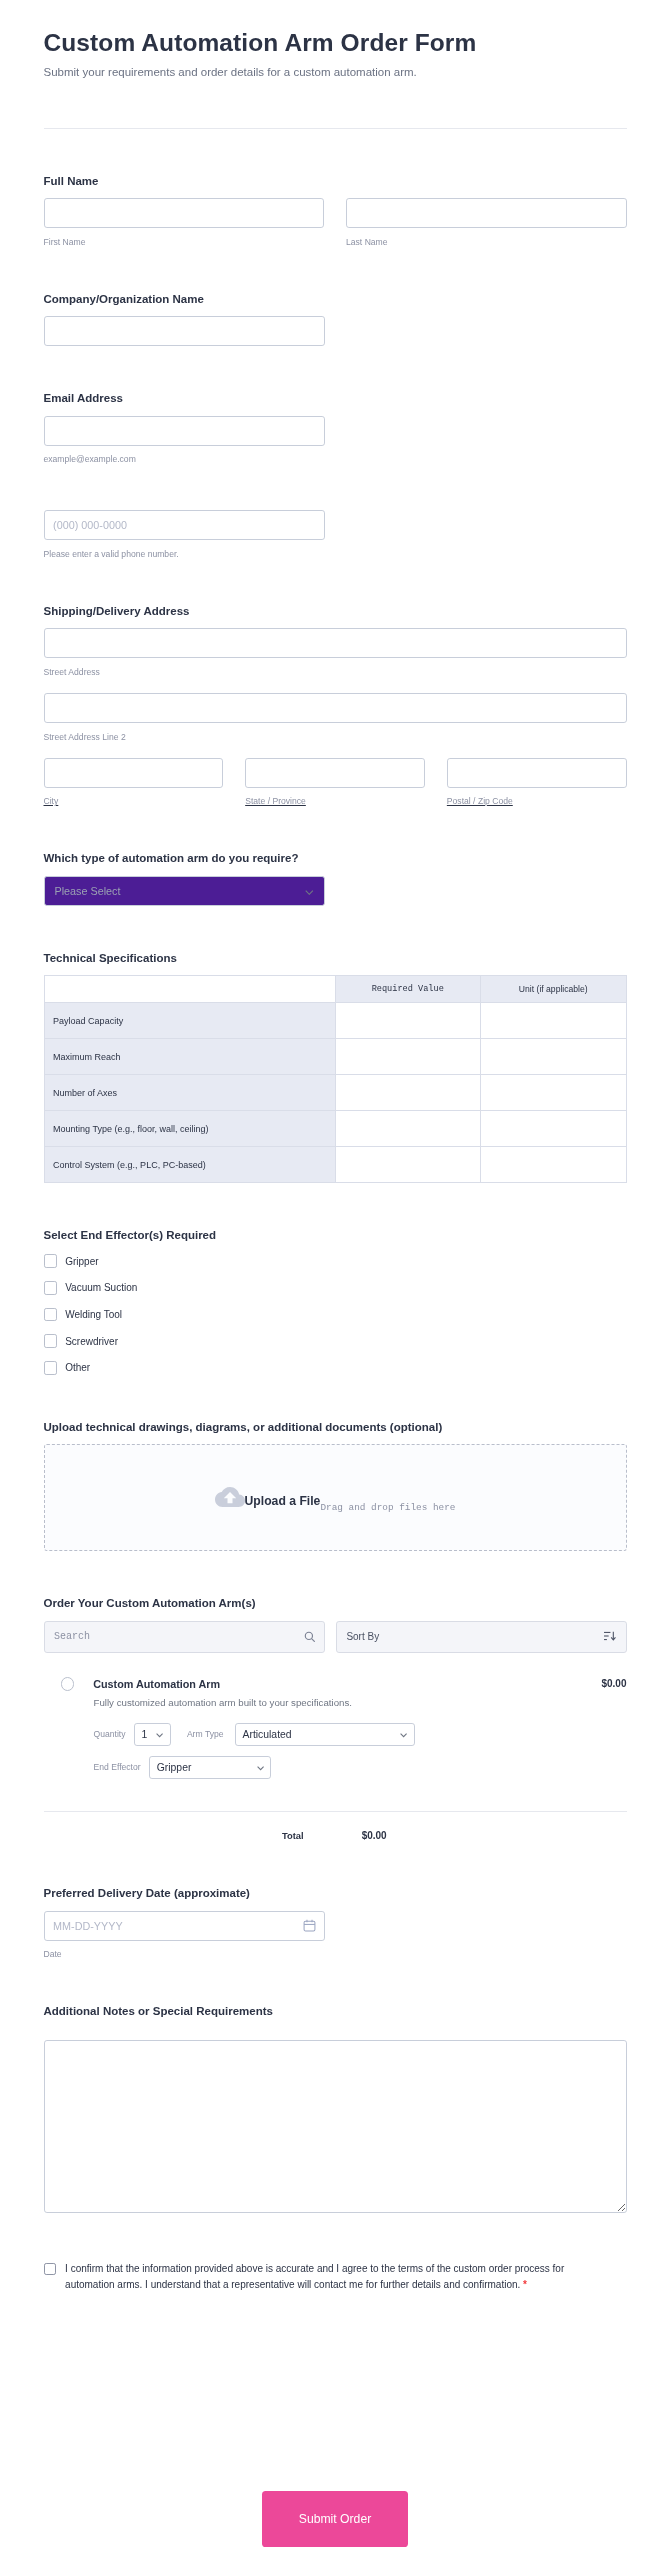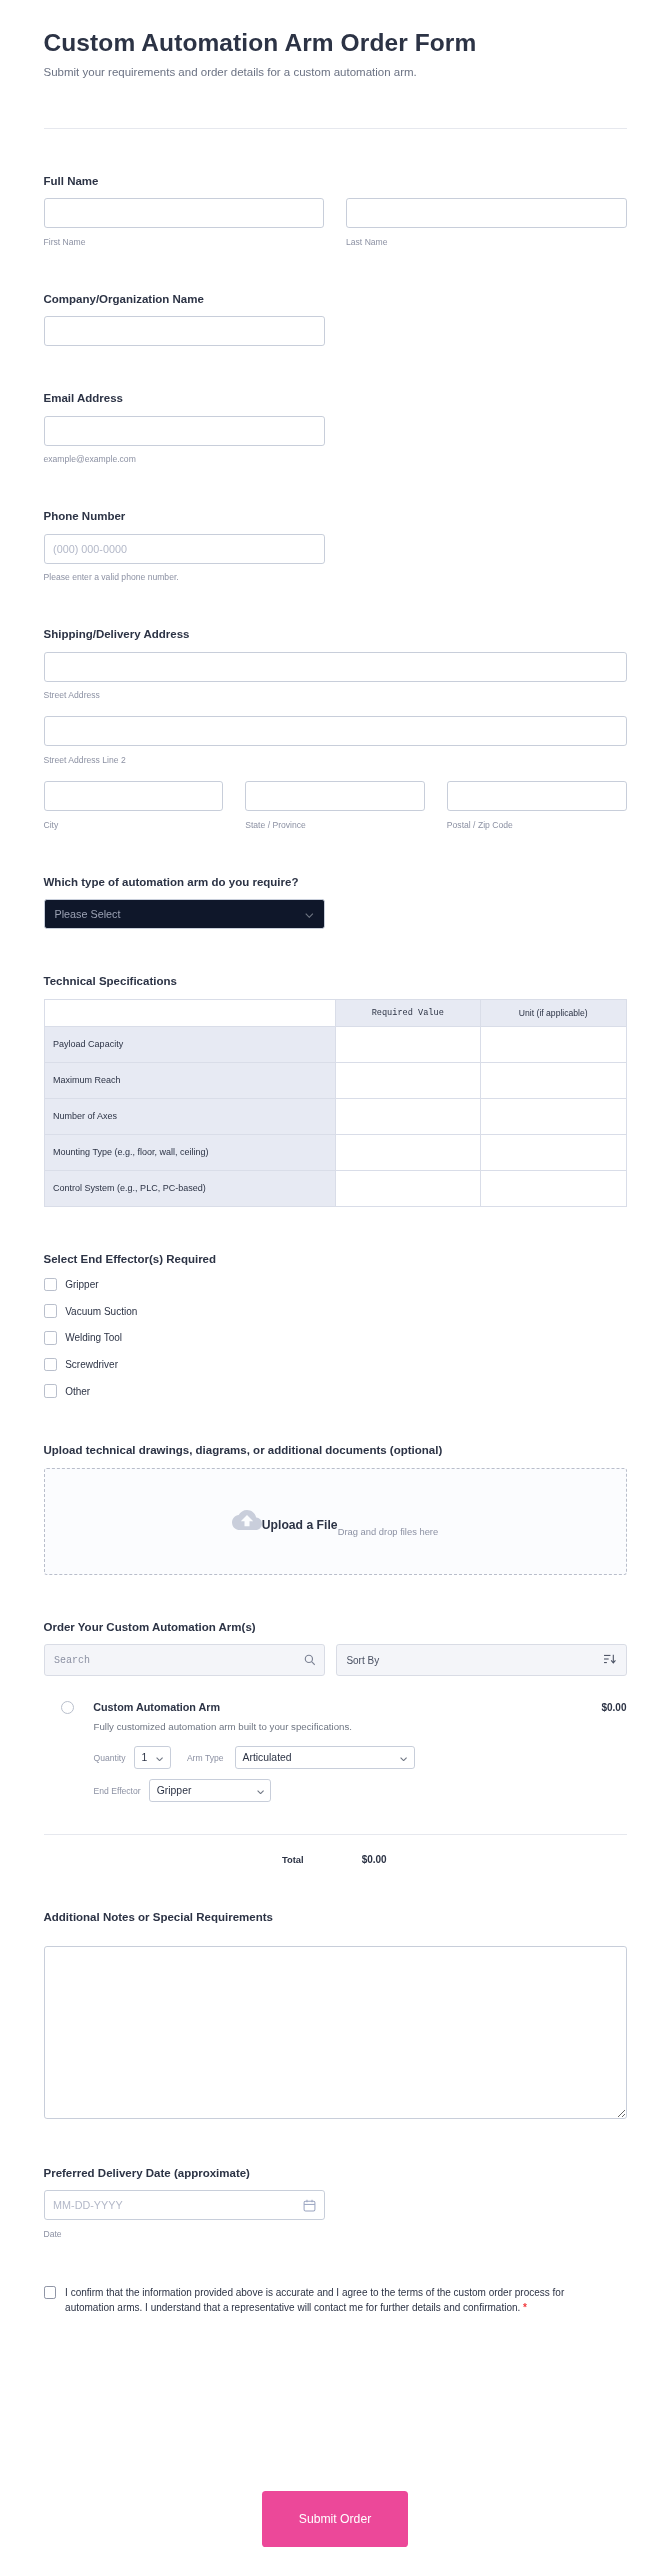--- a/index.html
+++ b/index.html
@@ -29,26 +29,26 @@
   .input {
     width: 100%; height: 30px;
     border: 0.7px solid #c8ceda; border-radius: 2.9px;
     padding: 0 8.6px; font-size: 10.8px; color: #2c3345;
     font-family: inherit; background: #fff; outline: none;
   }
   .input::placeholder { color: #b3b8c8; }
   .half { width: 281px; }
 
   .sublabel { font-size: 8.6px; color: #8c91a3; margin-top: 8.6px; }
-  .addr-gap { margin-top: 16px; }
+  .addr-gap { margin-top: 16px; text-decoration: underline; }
 
   .select {
     width: 281px; height: 30px;
     border: 0.7px solid #c8ceda; border-radius: 2.9px;
-    padding: 0 10px; background: #0f172a; cursor: pointer;
+    padding: 0 10px; background: #4c1d95; cursor: pointer;
     display: flex; align-items: center; justify-content: space-between;
   }
   .select .placeholder-text { color: #9ba1b3; font-size: 10.8px; }
 
   .spec-table { width: 100%; border-collapse: collapse; margin-top: 11.5px; table-layout: fixed; }
   .spec-table th, .spec-table td { border: 0.7px solid #d9dde8; }
   .spec-table thead th {
     height: 27px; background: #e7eaf3; font-size: 8.6px; font-weight: 400;
     color: #2c3345; text-align: center;
   }
@@ -63,21 +63,21 @@
   .checkbox-option { display: flex; align-items: center; gap: 8px; margin-top: 13px; font-size: 10px; cursor: pointer; }
   .checkbox { width: 13.7px; height: 13.7px; border: 0.7px solid #b9bfcc; border-radius: 2.2px; background: #fff; flex: none; }
 
   .upload-box {
     margin-top: 11.5px; height: 107px;
     border: 0.7px dashed #b9becb; border-radius: 2.9px; background: #fbfcfe;
     display: flex; flex-direction: row; align-items: center; justify-content: center;
     cursor: pointer;
   }
   .upload-title { font-size: 12.2px; font-weight: 700; margin-top: 7.2px; }
-  .upload-hint { font-size: 9.4px; color: #8c91a3; margin-top: 20px; }
+  .upload-hint { font-size: 9.4px; color: #8c91a3; margin-top: 20px; font-family: Liberation Mono, monospace; }
 
   .prod-toolbar { margin-top: 11.5px; display: flex; gap: 11.5px; }
   .searchbox { position: relative; width: 281px; }
   .searchbox input {
     width: 100%; height: 32px; background: #f4f5f9;
     border: 0.7px solid #d9dce5; border-radius: 2.9px;
     padding: 0 27px 0 9.4px; font-size: 10px; color: #2c3345; font-family: Liberation Mono, monospace; outline: none;
   }
   .searchbox input::placeholder { color: #8c91a3; }
   .searchbox .icon-right { position: absolute; right: 9.4px; top: 10px; }
@@ -164,21 +164,20 @@
     <input class="input half" style="">
   </section>
 
   <section class="question">
     <div class="q-label">Email Address</div>
     <input class="input half" style="">
     <div class="sublabel">example@example.com</div>
   </section>
 
   <section class="question">
-    <div class="q-label">Phone Number</div>
     <input class="input half" placeholder="(000) 000-0000" style="">
     <div class="sublabel">Please enter a valid phone number.</div>
   </section>
 
   <section class="question">
     <div class="q-label">Shipping/Delivery Address</div>
     <input class="input" style="">
     <div class="sublabel">Street Address</div>
     <input class="input addr-gap" style="">
     <div class="sublabel">Street Address Line 2</div>
@@ -357,40 +356,40 @@
     </div>
 
     <div class="total-divider"></div>
     <div class="total-row">
       <span class="total-label">Total</span>
       <span class="total-value">$0.00</span>
     </div>
   </section>
 
   <section class="question">
-    <div class="q-label">Additional Notes or Special Requirements</div>
-    <textarea class="textarea" style=""></textarea>
-  </section>
-
-  <section class="question">
     <div class="q-label">Preferred Delivery Date (approximate)</div>
     <div class="date-wrap">
       <input class="input" placeholder="MM-DD-YYYY" style="">
       <span class="icon-right">
         <svg width="13" height="13" viewBox="0 0 18 18" fill="none" stroke="#9aa4c0" stroke-width="1.4">
             <rect x="1.5" y="3" width="15" height="13.5" rx="2"></rect>
             <line x1="1.5" y1="7.5" x2="16.5" y2="7.5"></line>
             <line x1="5.5" y1="1" x2="5.5" y2="4.5"></line>
             <line x1="12.5" y1="1" x2="12.5" y2="4.5"></line>
           </svg>
       </span>
     </div>
     <div class="sublabel">Date</div>
   </section>
 
+  <section class="question">
+    <div class="q-label">Additional Notes or Special Requirements</div>
+    <textarea class="textarea" style=""></textarea>
+  </section>
+
   <div class="confirm">
     <span class="confirm-box"></span>
     <p class="confirm-text"><span>I confirm that the information provided above is accurate and I agree to the terms of the custom order process for automation arms. I understand that a representative will contact me for further details and confirmation.</span> <span class="req">*</span></p>
   </div>
 
 </div>
 
 <div class="submit-wrap">
   <button class="submit-btn">Submit Order</button>
 </div>

